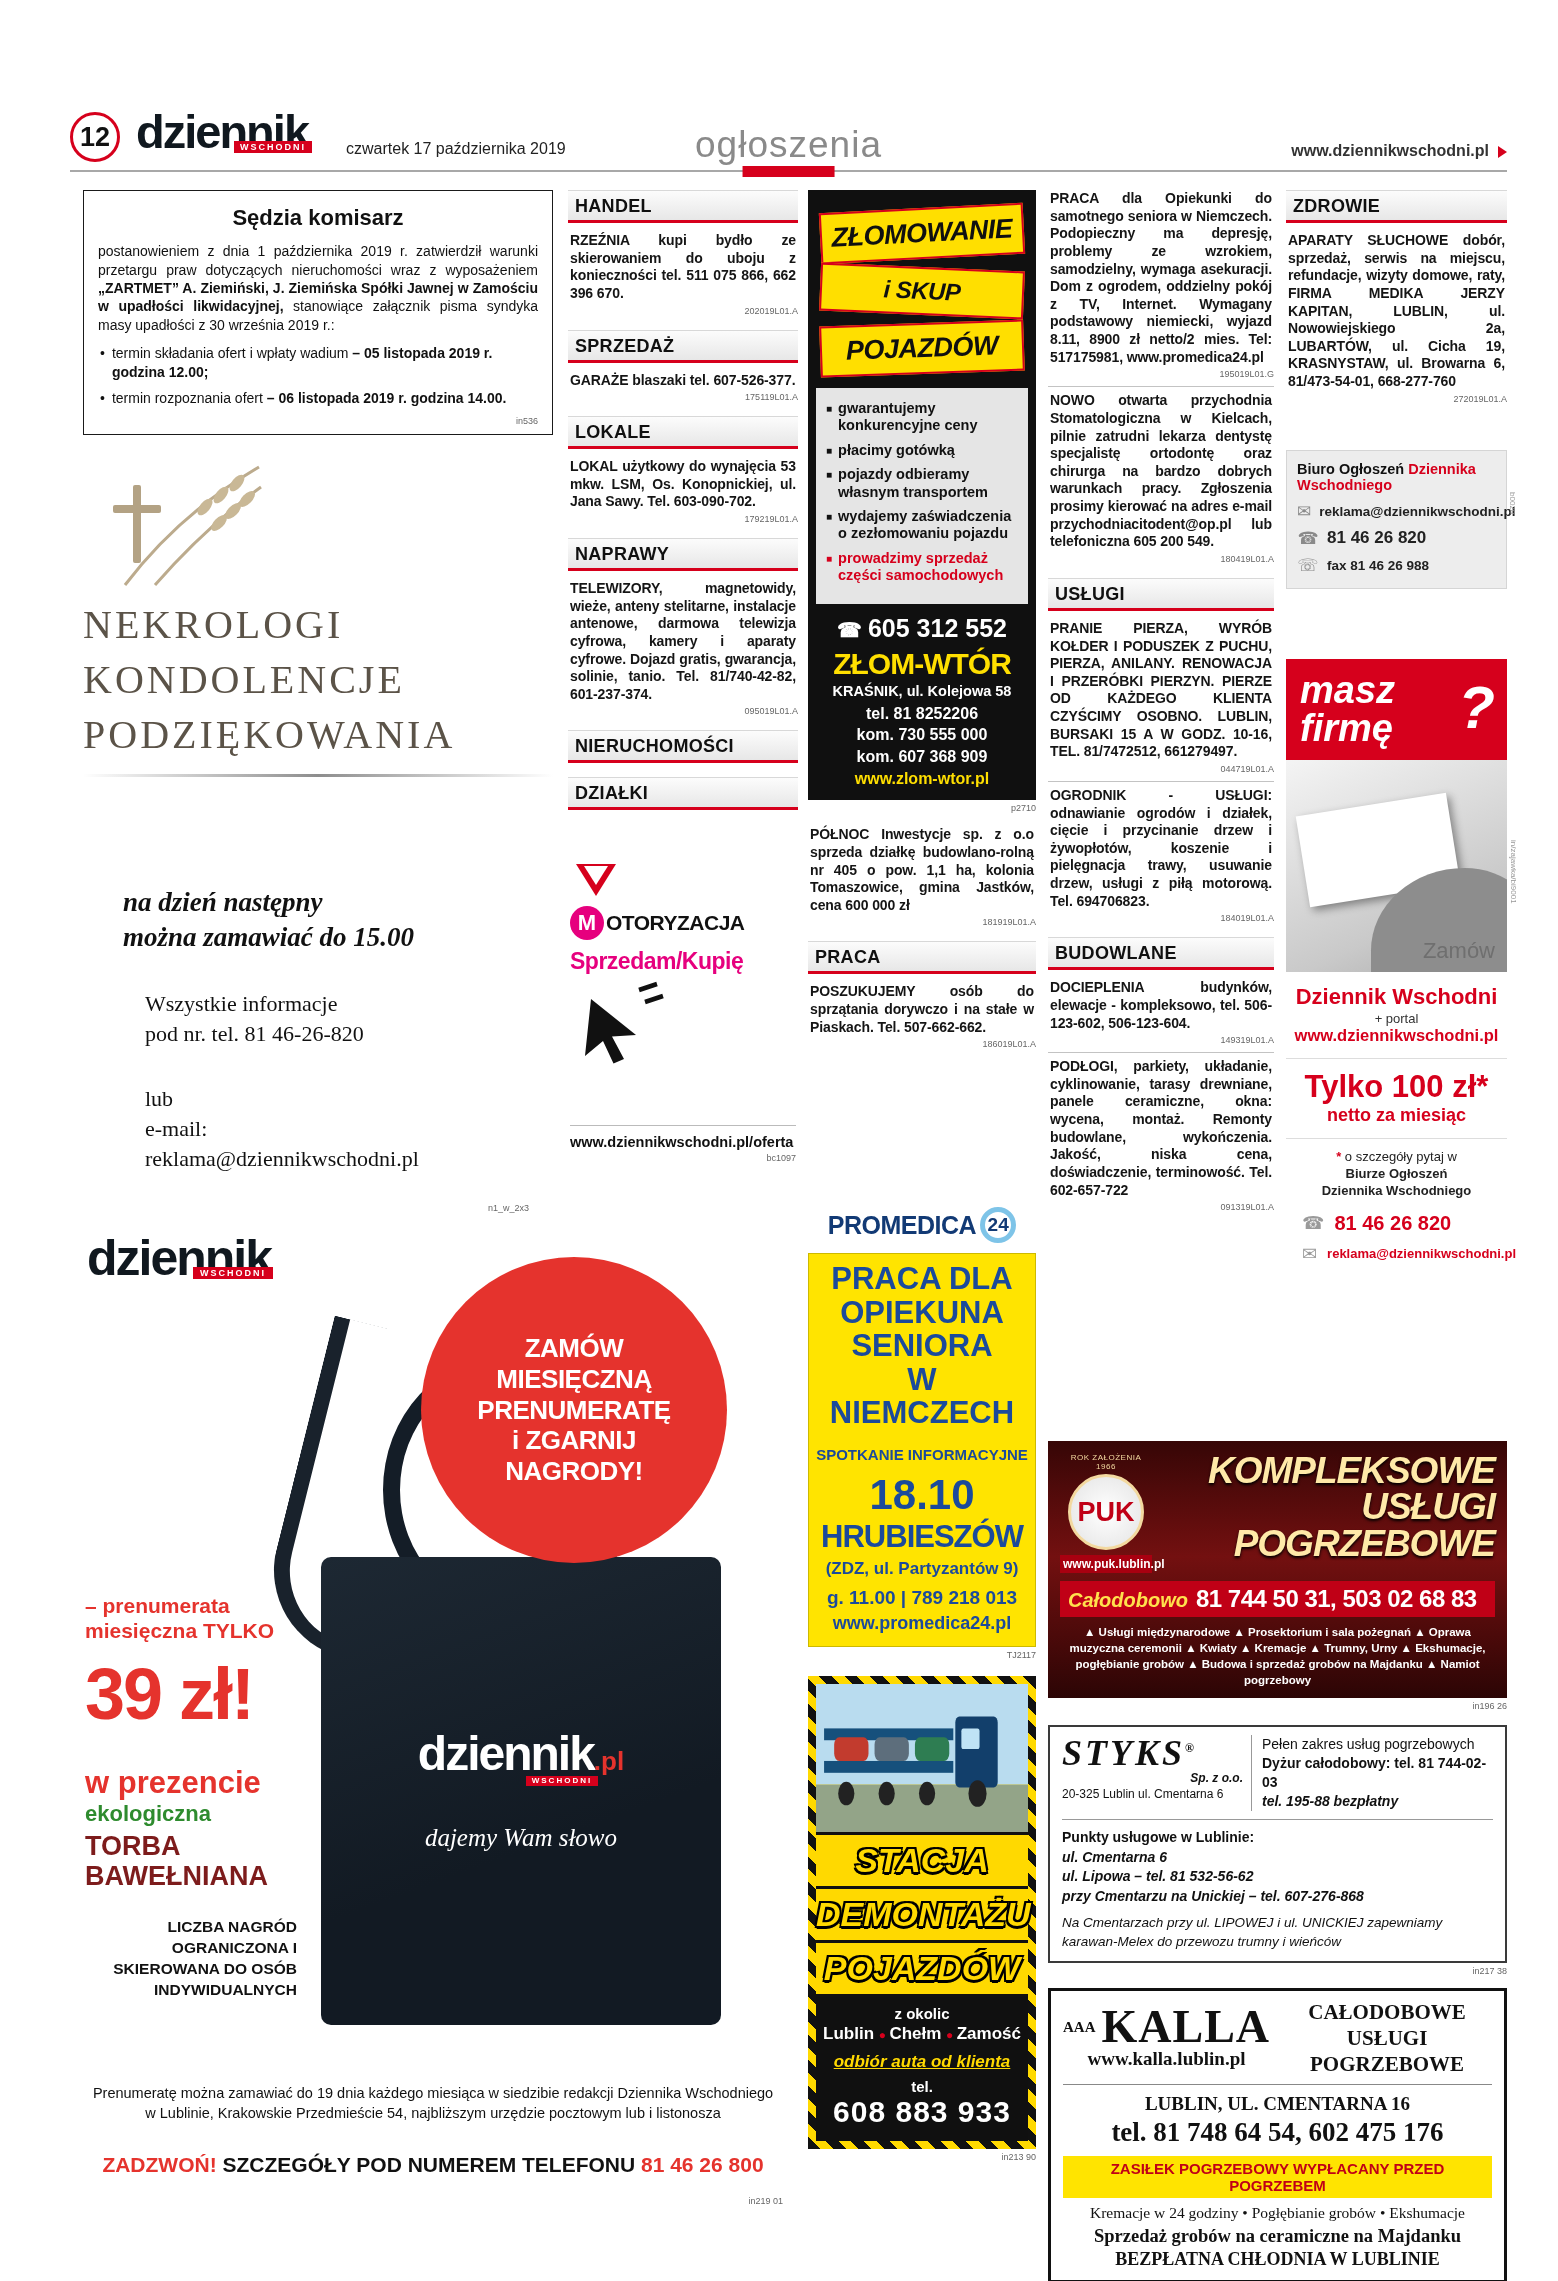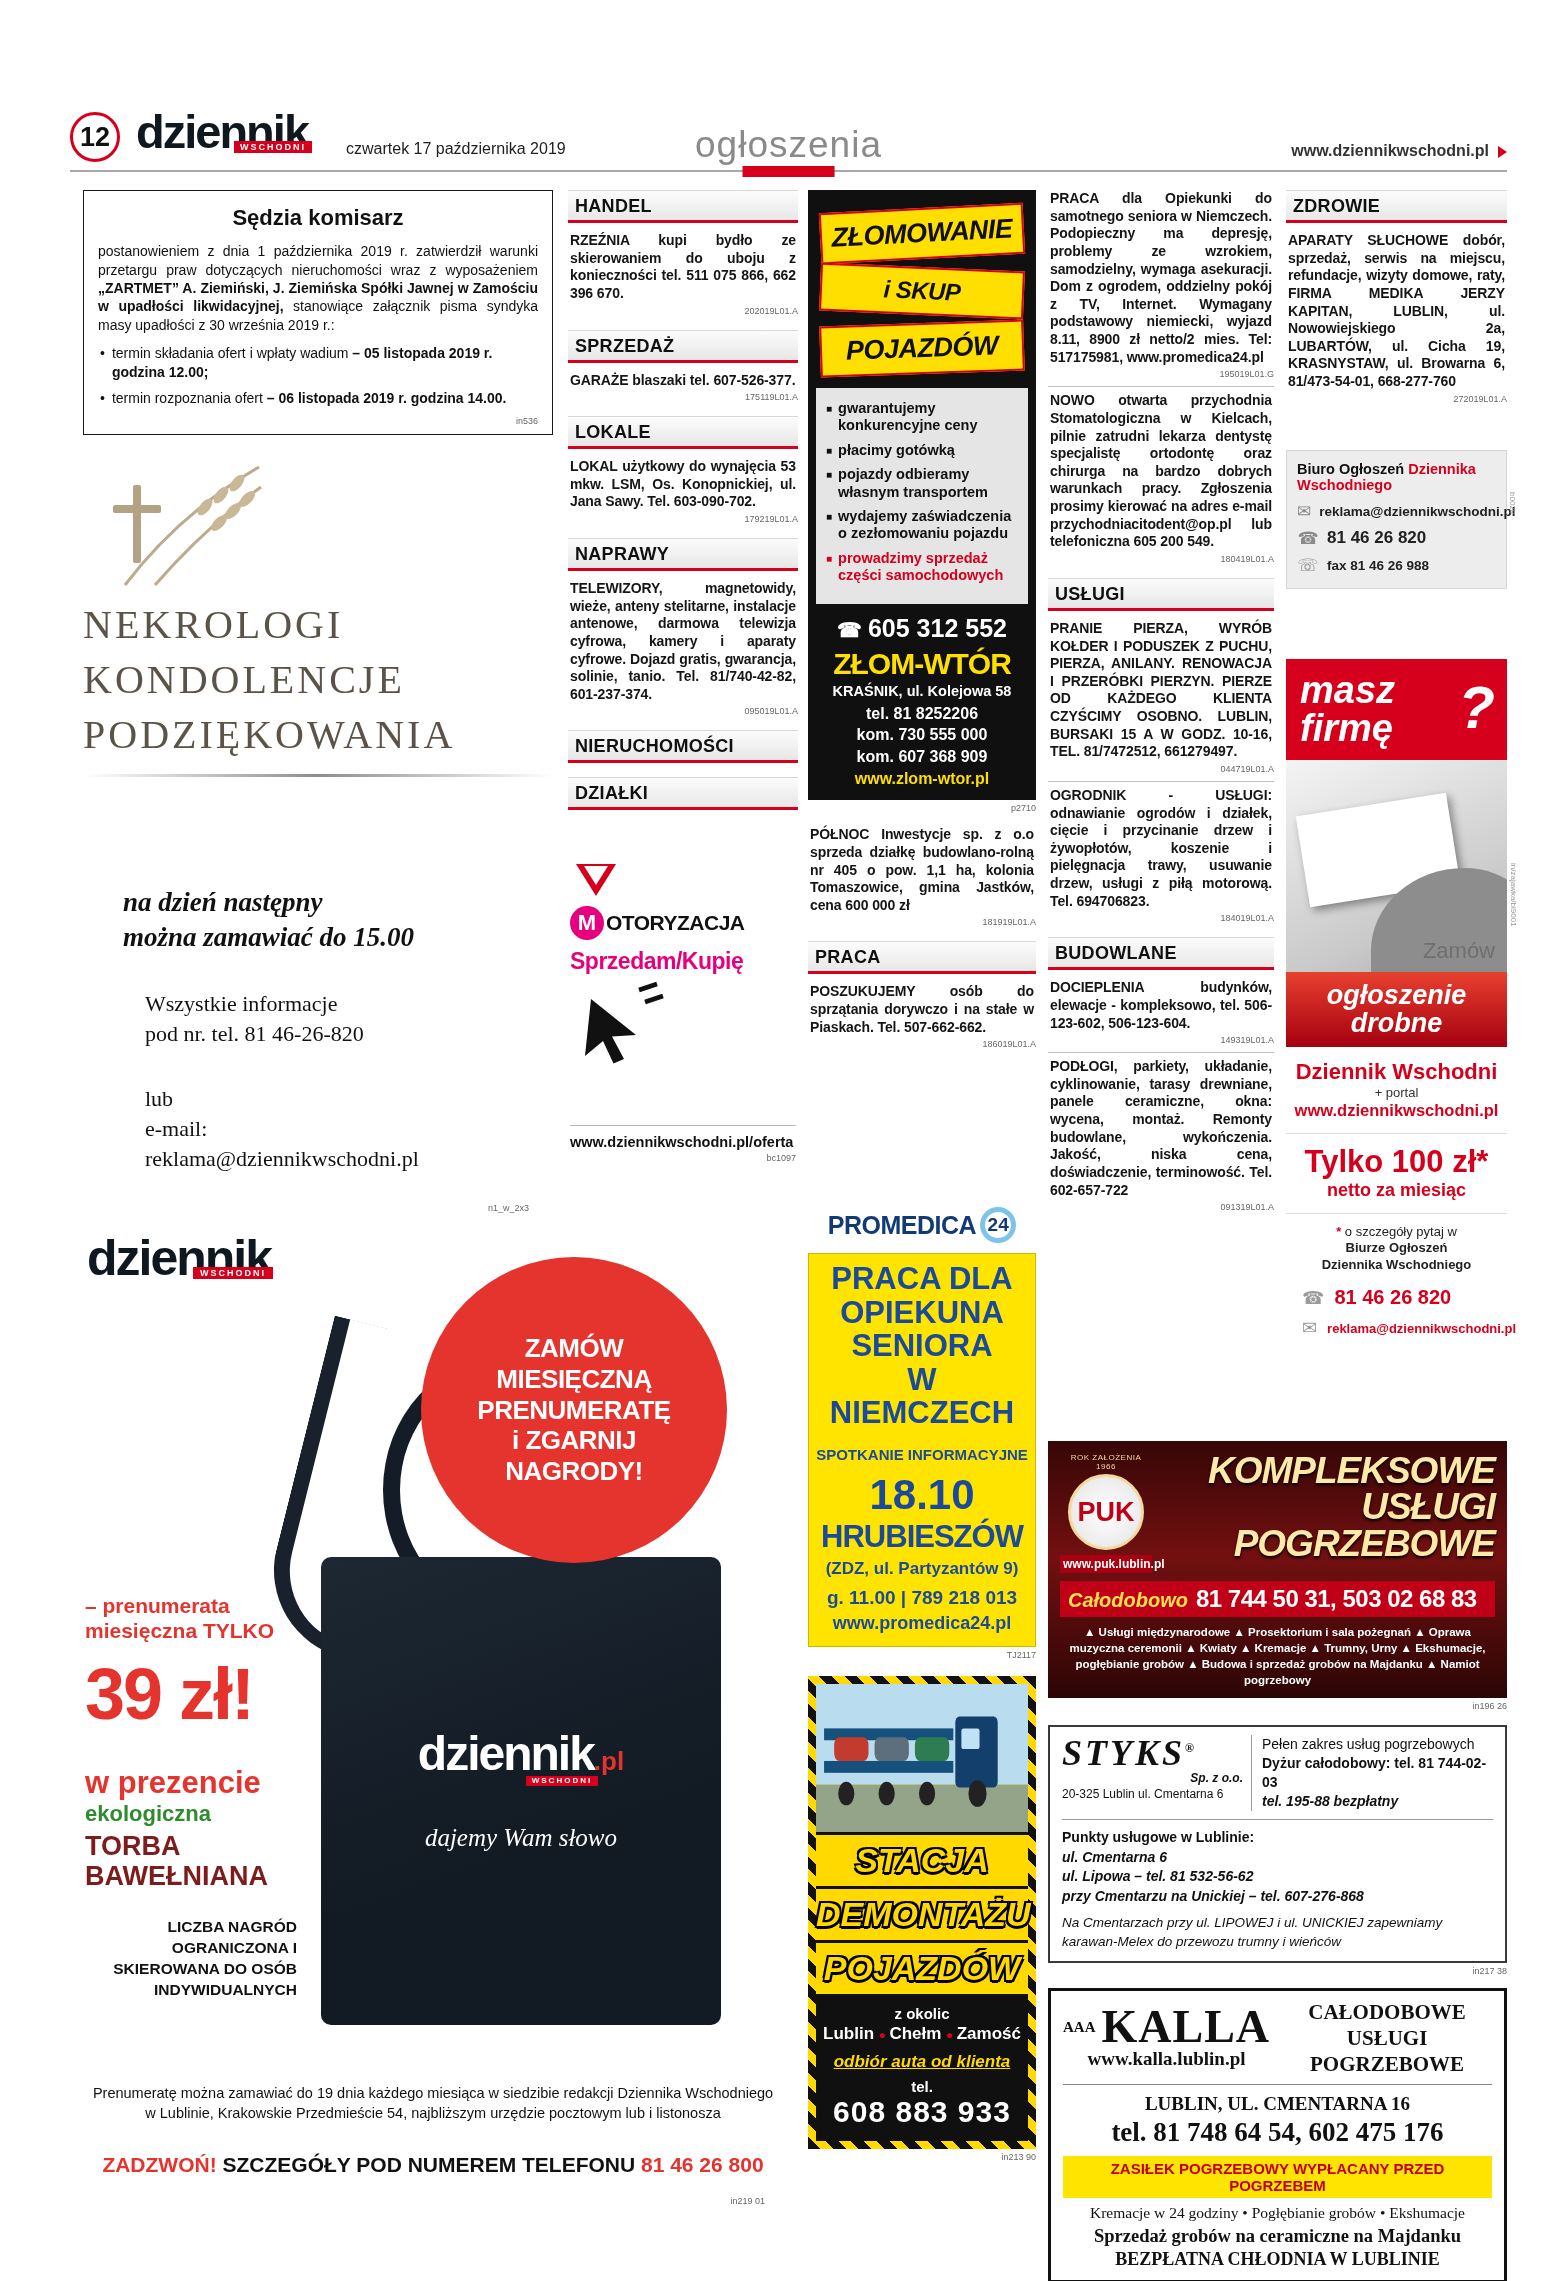--- a/index.html
+++ b/index.html
@@ -200,21 +200,21 @@
   .sub-promo{position:absolute;left:2px;top:388px;width:232px;color:#e5332d;font-weight:bold;font-size:21px;line-height:1.2}
   .sub-price{position:absolute;left:2px;top:448px;color:#e5332d;font-weight:900;font-size:72px;letter-spacing:-2px}
   .sub-gift{position:absolute;left:2px;top:560px;width:232px;line-height:1.15}
   .sub-gift .g1{color:#e5332d;font-weight:900;font-size:31px}
   .sub-gift .g2{color:#2e8b2e;font-weight:900;font-size:22px}
   .sub-gift .g3{color:#7d1c1c;font-weight:900;font-size:27px;margin-top:6px;line-height:1.1}
   .sub-limit{position:absolute;left:2px;top:712px;width:212px;text-align:right;font-weight:900;font-size:15.5px;color:#111;line-height:1.35}
   .sub-order{position:absolute;left:0;top:878px;width:100%;text-align:center;font-size:14.5px;color:#111;line-height:1.4}
   .sub-call{position:absolute;left:0;top:948px;width:100%;text-align:center;font-weight:900;font-size:21px;color:#111}
   .sub-call .red{color:#e5332d}
-  .subad .ref{position:absolute;right:18px;top:988px;width:auto}
+  .subad .ref{position:absolute;right:0;top:988px;width:auto}
 
   .link{cursor:pointer}
 </style>
 </head>
 <body>
 
 <div class="page">
 
   <div class="masthead">
     <div class="pagenum">12</div>
@@ -462,24 +462,20 @@
       <div class="firm-top">
         <div class="w">masz</div>
         <div class="w">firmę</div>
         <div class="q">?</div>
       </div>
       <div class="firm-photo">
         <div class="firm-card"></div>
         <div class="firm-hand"></div>
         <div class="firm-zamow">Zamów</div>
       </div>
-      <div class="firm-band">
-        <div>ogłoszenie</div>
-        <div>drobne</div>
-      </div>
       <div class="firm-brand">
         <div class="b">Dziennik Wschodni</div>
         <div class="p">+ portal</div>
         <div class="s link">www.dziennikwschodni.pl</div>
       </div>
       <div class="firm-price">
         <div class="p1">Tylko 100 zł*</div>
         <div class="p2">netto za miesiąc</div>
       </div>
       <div class="firm-note">

